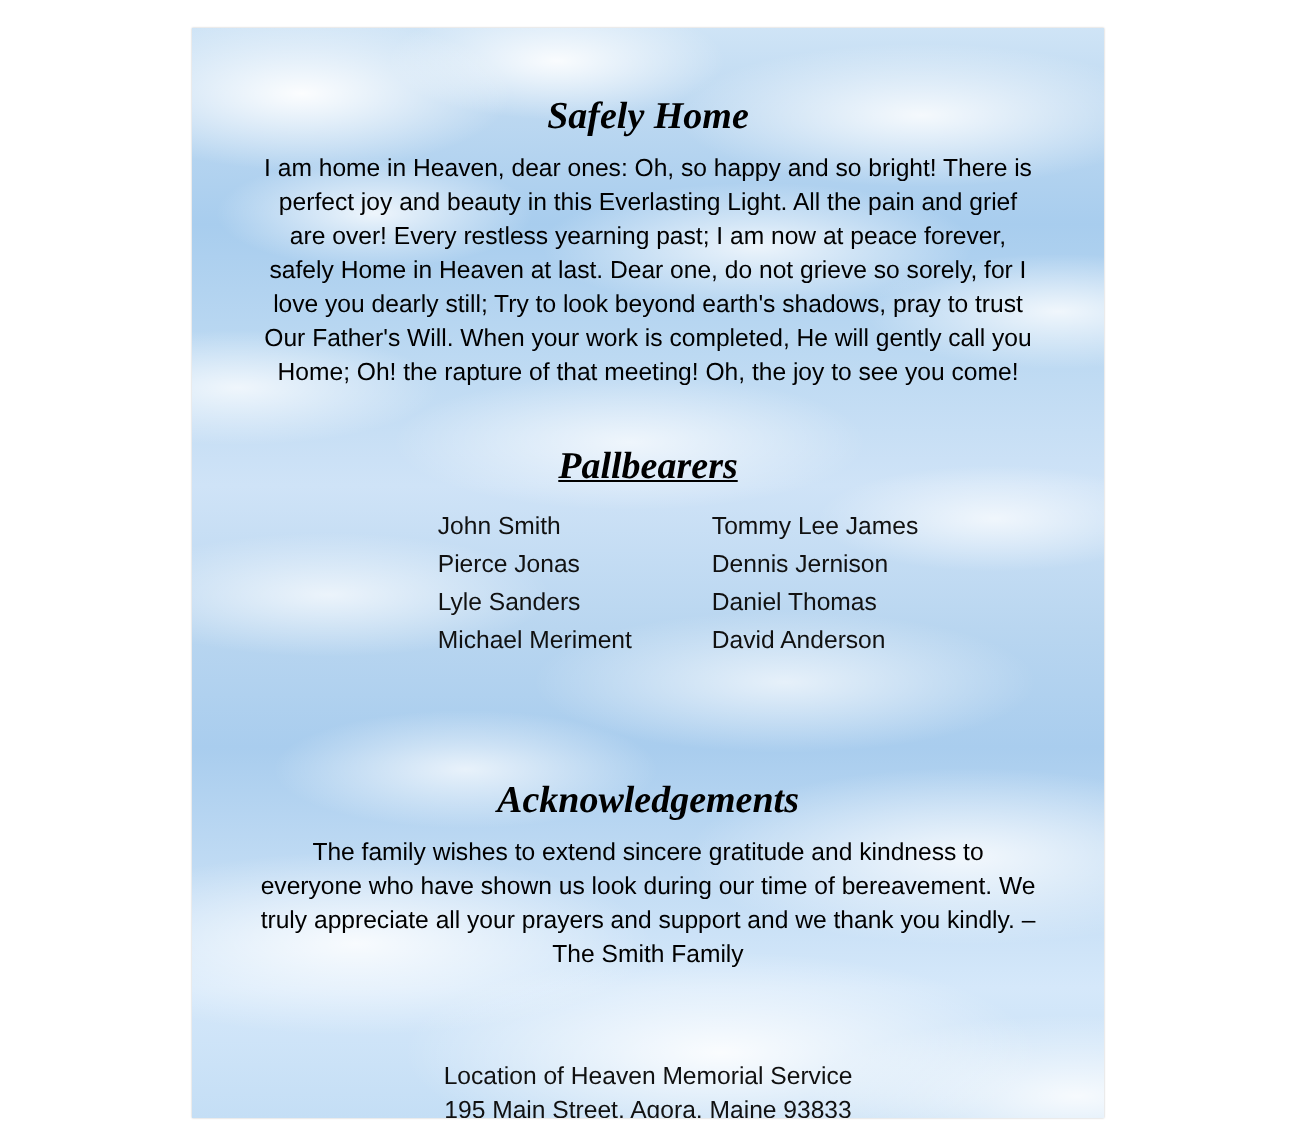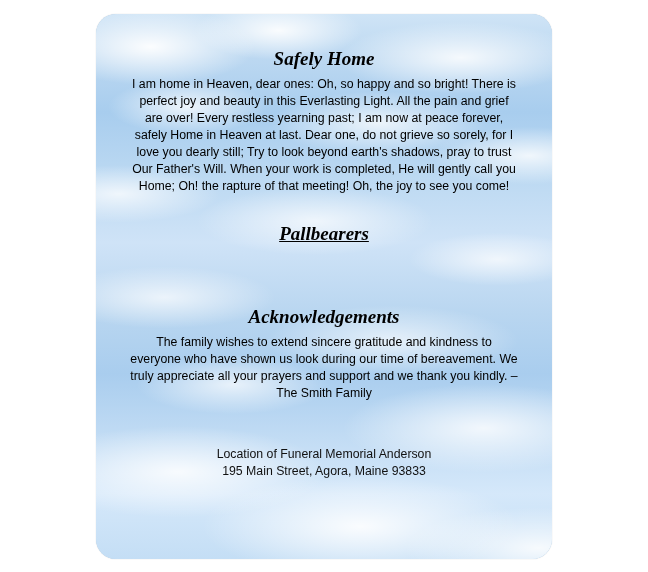--- a/index.html
+++ b/index.html
@@ -24,21 +24,20 @@
   
   #program-page {
     position: absolute;
     left: 96px;
     top: 14px;
     width: 456px;
     height: 545px;
     overflow: hidden;
     background: #bcd9f2;
     box-shadow: 0 0 1px rgba(0,0,0,0.25);
-    border-radius: 20px;
   }
 
   
   #sky {
     position: absolute;
     inset: 0;
     background:
       linear-gradient(to bottom,
         #cfe4f6 0%,
         #bcd8f1 8%,
@@ -150,25 +149,39 @@
     <div id="clouds"></div>
 
     <div id="content">
 
       <h1 id="poem-title" class="section-title">Safely Home</h1>
 
       <p class="body-text">I am home in Heaven, dear ones: Oh, so happy and so bright! There is perfect joy and beauty in this Everlasting Light. All the pain and grief are over! Every restless yearning past; I am now at peace forever, safely Home in Heaven at last. Dear one, do not grieve so sorely, for I love you dearly still; Try to look beyond earth's shadows, pray to trust Our Father's Will. When your work is completed, He will gently call you Home; Oh! the rapture of that meeting! Oh, the joy to see you come!</p>
 
       <h1 id="pallbearers-title" class="section-title">Pallbearers</h1>
 
+      <div id="pallbearers-columns">
+        <div class="pb-col">
+          <span class="pb-name">John Smith</span>
+          <span class="pb-name">Pierce Jonas</span>
+          <span class="pb-name">Lyle Sanders</span>
+          <span class="pb-name">Michael Meriment</span>
+        </div>
+        <div class="pb-col">
+          <span class="pb-name">Tommy Lee James</span>
+          <span class="pb-name">Dennis Jernison</span>
+          <span class="pb-name">Daniel Thomas</span>
+          <span class="pb-name">David Anderson</span>
+        </div>
+      </div>
 
       <h1 id="ack-title" class="section-title">Acknowledgements</h1>
 
       <p id="ack-text" class="body-text">The family wishes to extend sincere gratitude and kindness to everyone who have shown us look during our time of bereavement. We truly appreciate all your prayers and support and we thank you kindly.                 –The Smith Family</p>
 
       <div id="service-block">
-        <div class="service-line">Location of Funeral Memorial Anderson</div>
+        <div class="service-line">Location of Heaven Memorial Service</div>
         <div class="service-line">195 Main Street, Agora, Maine 93833</div>
       </div>
 
     </div>
   </div>
 </div>
 
 </body></html>

